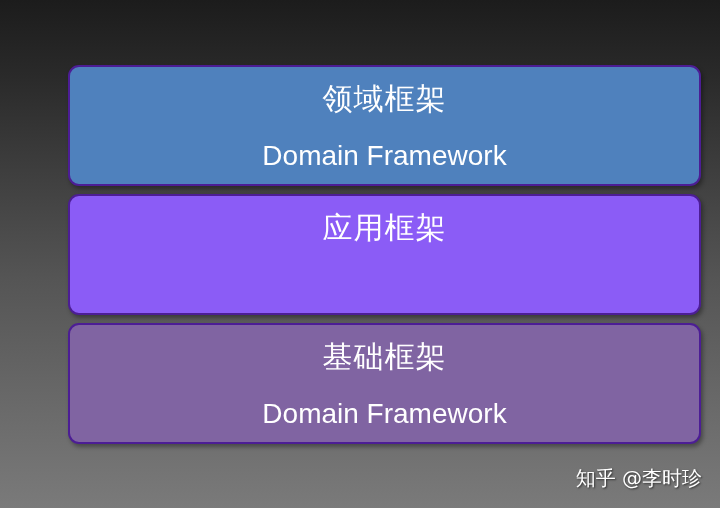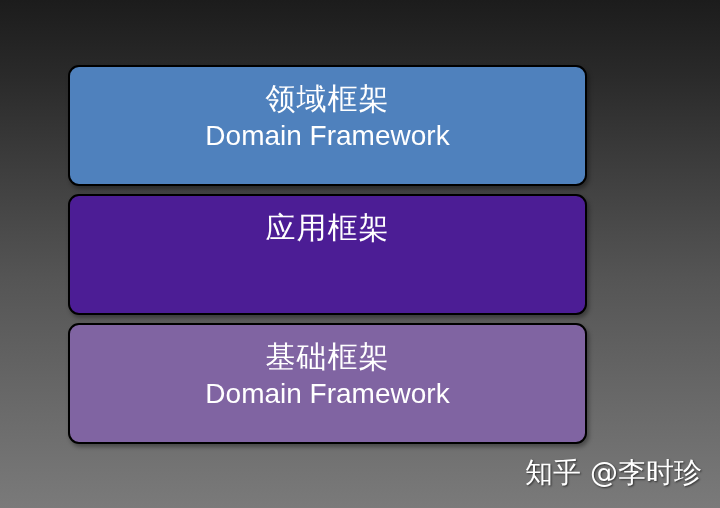--- a/index.html
+++ b/index.html
@@ -2,35 +2,35 @@
 <html><head>
   <meta charset="utf-8">
   <style>
     html, body { margin: 0; padding: 0; }
     body {
       width: 720px; height: 508px; overflow: hidden; position: relative;
       background: linear-gradient(to bottom, #1c1c1c 0%, #2a2a2a 15%, #555 55%, #7a7a7a 100%);
       font-family: "DejaVu Sans", sans-serif;
     }
     .layer {
-      position: absolute; left: 68px; width: 519px;
-      border: 2px solid #000000; border-radius: 11px;
+      position: absolute; left: 68px; width: 633px;
+      border: 2px solid #4c1d95; border-radius: 11px;
       box-sizing: border-box;
       display: flex; flex-direction: column; align-items: center;
       color: #fff;
       box-shadow: 2px 3px 4px rgba(0,0,0,0.35);
     }
     .layer .zh { font-family: "DejaVu Serif", serif; font-size: 30px; margin-top: 12px; letter-spacing: 1px; }
-    .layer .en { font-family: "Liberation Sans", sans-serif; font-size: 28px; margin-top: 0; }
+    .layer .en { font-family: "Liberation Sans", sans-serif; font-size: 28px; margin-top: 20px; }
     #l1 { top: 65px; height: 121px; background: #4f81bd; }
-    #l2 { top: 194px; height: 121px; background: #4c1d95; }
+    #l2 { top: 194px; height: 121px; background: #8b5cf6; }
     #l3 { top: 323px; height: 121px; background: #8064a2; text-align: center; }
     .watermark {
       position: absolute; right: 18px; bottom: 16px;
-      color: #fff; font-size: 28px;
+      color: #fff; font-size: 20px;
       text-shadow: 1px 1px 2px rgba(0,0,0,0.6);
       font-family: "DejaVu Sans", sans-serif;
     }
   </style>
 </head>
 <body>
 
 <div id="l1" class="layer">
   <div class="zh">领域框架</div>
   <div class="en">Domain Framework</div>

